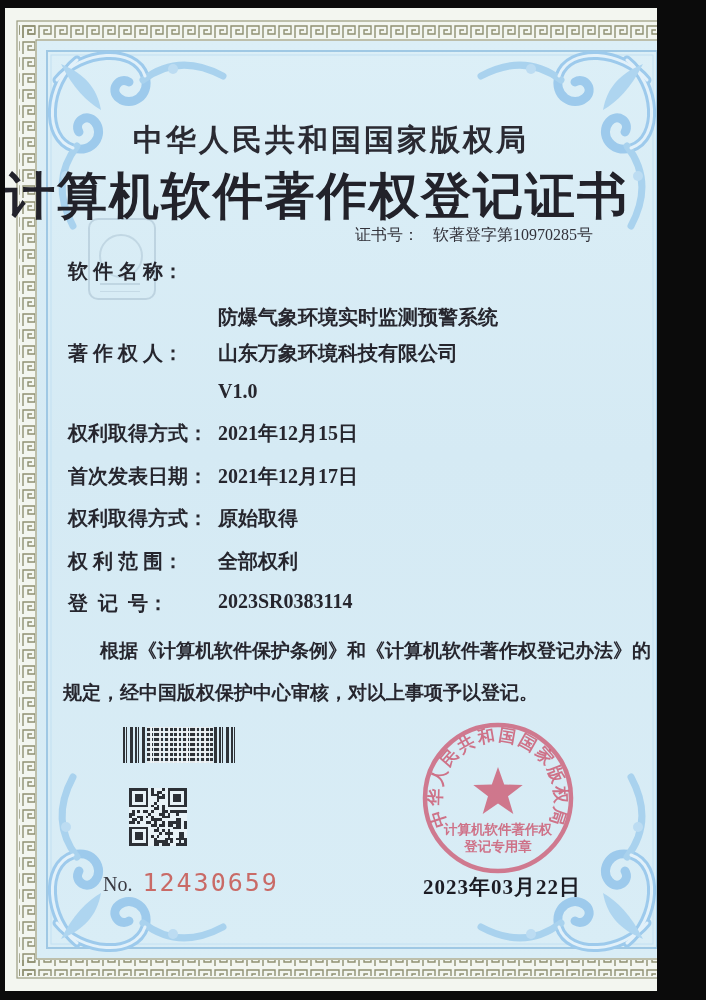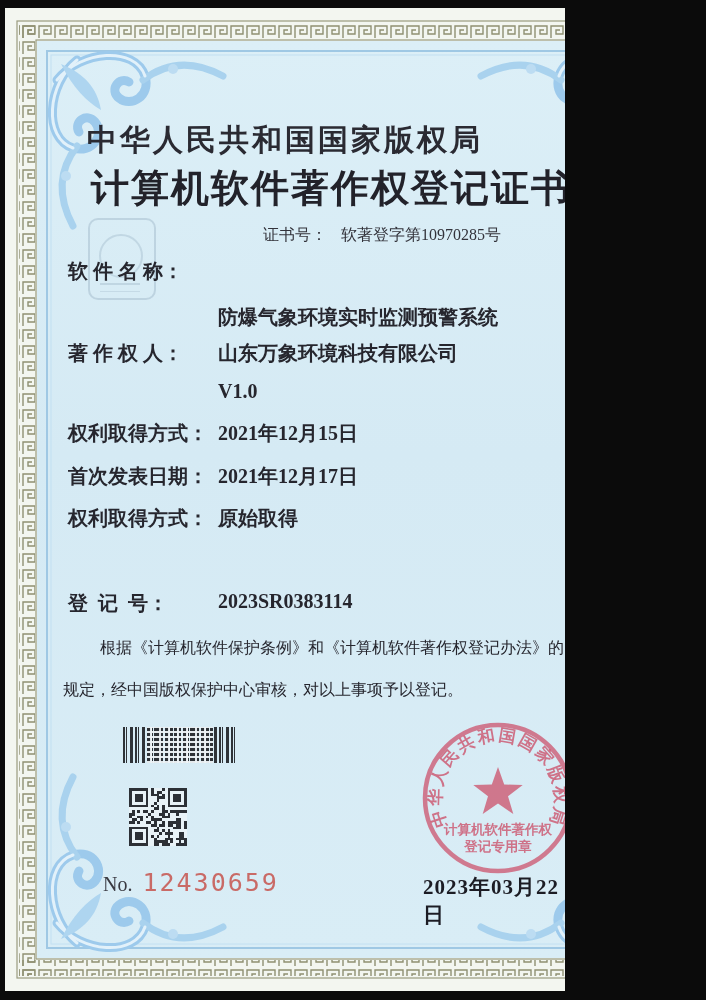--- a/index.html
+++ b/index.html
@@ -1,39 +1,39 @@
 <!DOCTYPE html>
 <html><head>
 <meta charset="utf-8">
 <style>
   html,body{margin:0;padding:0;}
   body{
     width:706px;height:1000px;position:relative;background:#0b0b0b;
     font-family:"Liberation Serif","DejaVu Serif",serif;overflow:hidden;
   }
-  .page{position:absolute;left:5px;top:8px;width:560px;height:983px;background:#f3f6f0;overflow:hidden;}
+  .page{position:absolute;left:5px;top:8px;width:652px;height:983px;background:#f3f6f0;overflow:hidden;}
   .inner-panel{position:absolute;left:32px;top:33px;width:630px;height:917px;
     background:linear-gradient(180deg,#dceff7 0%,#d5eaf4 45%,#d9edf6 100%);}
   svg.frame{position:absolute;left:0;top:0;width:694px;height:983px;}
 
   .authority{position:absolute;top:112px;left:0;width:100%;text-align:center;
     font-size:30px;font-weight:bold;letter-spacing:3px;color:#2a2a32;}
-  .cert-title{position:absolute;top:155px;left:0;width:100%;text-align:right;
-    font-size:38px;font-weight:bold;letter-spacing:2px;color:#22222a;margin-left:6px;}
+  .cert-title{position:absolute;top:155px;left:0;width:100%;text-align:left;
+    font-size:50px;font-weight:bold;letter-spacing:2px;color:#22222a;}
   .certno{position:absolute;top:217px;right:64px;font-size:16px;font-weight:normal;color:#33333b;text-align:right;}
   .certno .v{margin-left:14px;}
 
   .row{position:absolute;left:63px;display:flex;align-items:flex-start;
     color:#26262e;font-size:20px;font-weight:bold;}
   .row .label{width:150px;white-space:pre;font-family:Liberation Serif, serif;}
   .row .value{white-space:pre;}
   .r0{top:250px}.r1{top:332px}.r2{top:412px}.r3{top:455px}.r4{top:497px}.r5{top:540px}.r6{top:582px}
   .version{margin-top:3px;}
 
-  .statement{position:absolute;left:58px;width:596px;font-size:16px;font-weight:normal;
+  .statement{position:absolute;left:58px;width:596px;font-size:19px;font-weight:bold;
     color:#26262e;white-space:nowrap;}
   .s1{top:630px;padding-left:37px;}
   .s2{top:672px;}
 
   .barcode{position:absolute;left:118px;top:719px;width:114px;height:36px;
     background:repeating-linear-gradient(90deg,
       #2f3338 0 2px, rgba(0,0,0,0) 2px 3px,
       #2f3338 3px 4px, rgba(0,0,0,0) 4px 7px,
       #2f3338 7px 10px, rgba(0,0,0,0) 10px 12px);}
   .barcode::after{content:"";position:absolute;left:24px;top:0;width:66px;height:100%;
@@ -126,20 +126,24 @@
     <span class="label">权利取得方式：</span>
     <span class="value">2021年12月15日</span>
   </div>
   <div class="row r3">
     <span class="label">首次发表日期：</span>
     <span class="value">2021年12月17日</span>
   </div>
   <div class="row r4">
     <span class="label">权利取得方式：</span>
     <span class="value">原始取得</span>
+  </div>
+  <div class="row r5">
+    <span class="label">权 利 范 围：</span>
+    <span class="value">全部权利</span>
   </div>
   <div class="row r6">
     <span class="label">登  记  号：</span>
     <span class="value">2023SR0383114</span>
   </div>
 
   <div class="statement s1">根据《计算机软件保护条例》和《计算机软件著作权登记办法》的</div>
   <div class="statement s2">规定，经中国版权保护中心审核，对以上事项予以登记。</div>
 
   <div class="barcode"></div>

